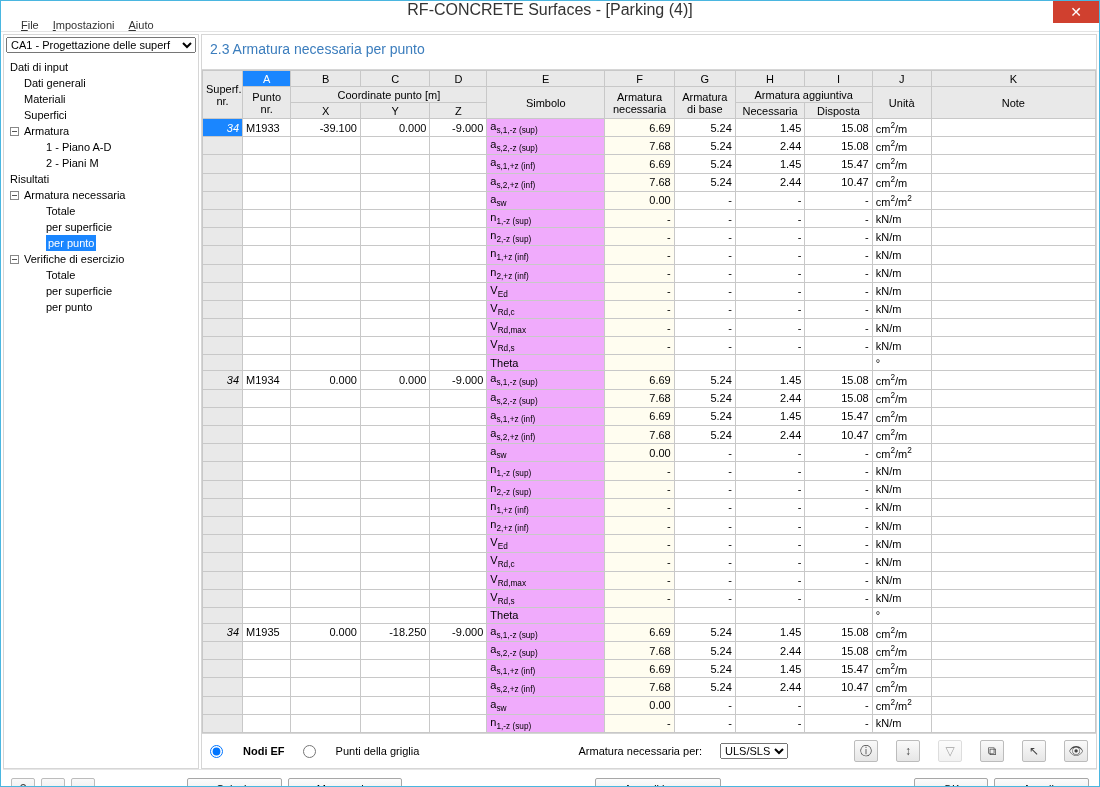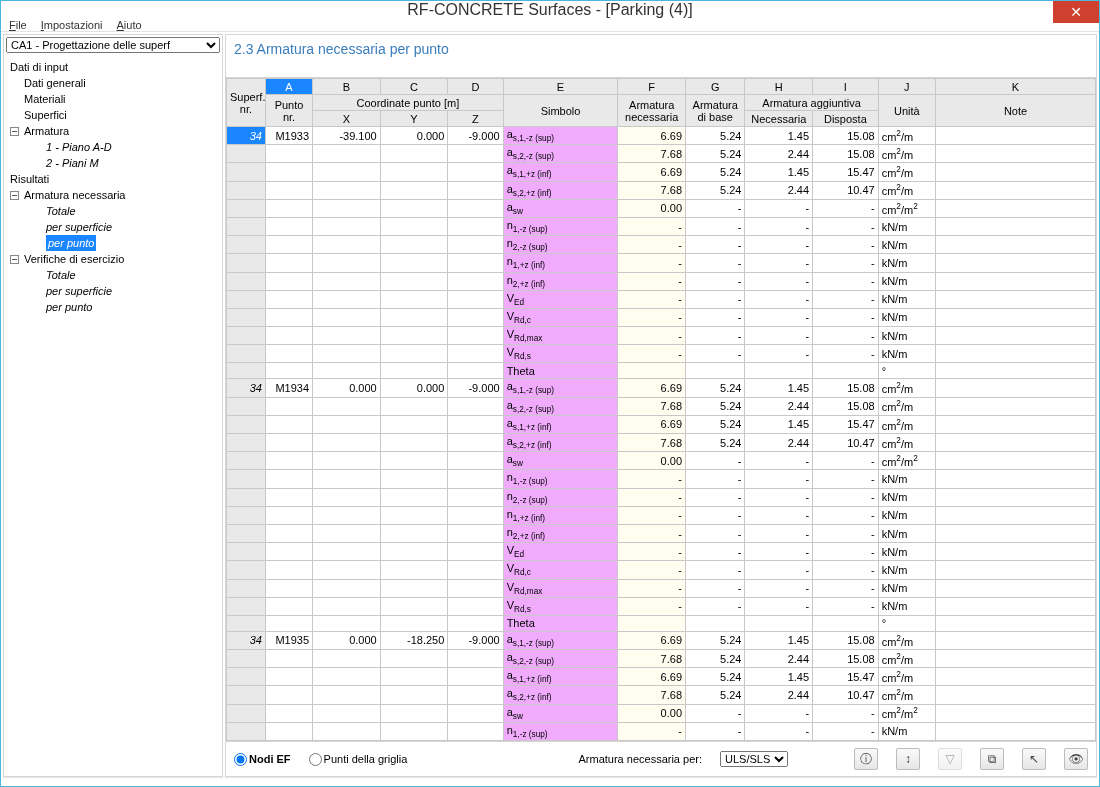--- a/index.html
+++ b/index.html
@@ -1,62 +1,62 @@
 <!DOCTYPE html>
 <html><head>
 <meta charset="utf-8">
 <style>
 * { box-sizing: border-box; margin: 0; padding: 0; font-family: "Segoe UI", Tahoma, sans-serif; font-size: 11px; }
 body { background: #fff; width: 1100px; height: 787px; border: 1px solid #4ab6e0; display: flex; flex-direction: column; overflow: hidden; }
 .titlebar { height: 30px; background: #fff; display: flex; align-items: center; position: relative; }
 .titlebar .title { flex: 1; text-align: center; color: #333; font-size: 16px; }
 .titlebar .close { width: 46px; height: 22px; background: #d0402f; color: #fff; display: flex; align-items: center; justify-content: center; position:absolute; right:0; top:0; font-size: 14px;}
-.menubar { height: 20px; padding: 0 8px; display: flex; gap: 14px; align-items: center; border-bottom: 1px solid #e4e4e4; }
+.menubar { height: 20px; padding: 0 20px; display: flex; gap: 14px; align-items: center; border-bottom: 1px solid #e4e4e4; }
 .menubar span { color: #333; }
 .menubar span u { text-decoration: underline; }
 .client { flex: 1; display: flex; flex-direction: column; padding: 2px; }
 .body { flex: 1; display: flex; gap: 2px; min-height: 0; }
-.sidebar { width: 220px; display: flex; flex-direction: column; border: 1px solid #d6d6d6; }
+.sidebar { width: 196px; display: flex; flex-direction: column; border: 1px solid #d6d6d6; }
 .sidebar select { margin: 2px; font-size: 11px; }
 .tree { flex: 1; padding: 4px 2px; line-height: 16px; overflow: auto; }
 .tree .n0 { padding-left: 4px; }
 .tree .n1 { padding-left: 18px; position: relative; }
-.tree .n2 { padding-left: 40px; position: relative; font-style: italic; }
+.tree .n2 { padding-left: 40px; position: relative; }
 .tree .exp::before { content: ""; position: absolute; left: 4px; top: 4px; width: 7px; height: 7px; border: 1px solid #888; display: inline-block; }
 .tree .exp.minus::after { content: ""; position: absolute; left: 6px; top: 8px; width: 5px; height: 1px; background: #555; }
 .tree .sel { background: #1a86ff; color: #fff; padding: 0 2px; display: inline-block; }
 .main { flex: 1; display: flex; flex-direction: column; border: 1px solid #d6d6d6; min-width:0;}
-.main-title { padding: 6px 8px 20px 8px; font-size: 14px; color: #3b7dbd; background:#fff; }
+.main-title { padding: 6px 8px 12px 8px; font-size: 14px; color: #3b7dbd; background:#fff; }
 .grid-wrap { flex: 1; overflow: auto; border-top: 1px solid #d6d6d6; }
 table.grid { border-collapse: collapse; width: 100%; table-layout: fixed; }
 table.grid th, table.grid td { border: 1px solid #c8c8c8; padding: 1px 3px; height: 16px; white-space: nowrap; overflow: hidden; }
 table.grid th { background: #e9e9e9; font-weight: normal; text-align: center; }
 table.grid th.abc { background: #e9e9e9; }
 table.grid th.selcol { background: #1a86ff; color:#fff; }
 table.grid td.rowh { background: #e9e9e9; text-align: right; font-style: italic; }
 table.grid td.rowh.sel { background: #1a86ff; color:#fff; }
 table.grid td.r { text-align: right; }
 table.grid td.l { text-align: left; }
-table.grid td.c { text-align: right; }
+table.grid td.c { text-align: left; }
 table.grid td.sym { background: #f0abfc; }
 table.grid td.nec { background: #fffdf0; text-align:right; }
 .col-s  { width: 38px; }
 .col-a  { width: 46px; }
 .col-b  { width: 66px; }
 .col-c  { width: 66px; }
 .col-d  { width: 54px; }
 .col-e  { width: 112px; }
 .col-f  { width: 66px; }
 .col-g  { width: 58px; }
 .col-h  { width: 66px; }
 .col-i  { width: 64px; }
 .col-j  { width: 56px; }
 .col-k  { width: 156px; }
 .gridfoot { display: flex; align-items: center; gap: 18px; padding: 6px 8px; border-top: 1px solid #d6d6d6; }
-.gridfoot .radio { display: flex; align-items: center; gap: 2px; }
+.gridfoot .radio { display: flex; align-items: center; gap: 20px; }
 .gridfoot .radio input { margin:0;}
 .gridfoot .spacer { flex: 1; }
 .gridfoot select { font-size: 11px; }
 .iconbtn { width: 24px; height: 22px; border: 1px solid #bcbcbc; background: linear-gradient(#fafafa,#e6e6e6); border-radius:2px; display:inline-flex; align-items:center; justify-content:center; font-size:12px; color:#444;}
 .footer { display: flex; align-items: center; gap: 6px; padding: 8px; border-top:1px solid #e6e6e6;}
 .footer .spacer { flex: 1; }
 .btn { min-width: 70px; height: 22px; border: 1px solid #a7a7a7; background: linear-gradient(#fcfcfc,#e8e8e8); border-radius:2px; padding: 0 28px; }
 sup { font-size: 0.75em; } sub { font-size: 0.75em; }
 </style>
 </head>

